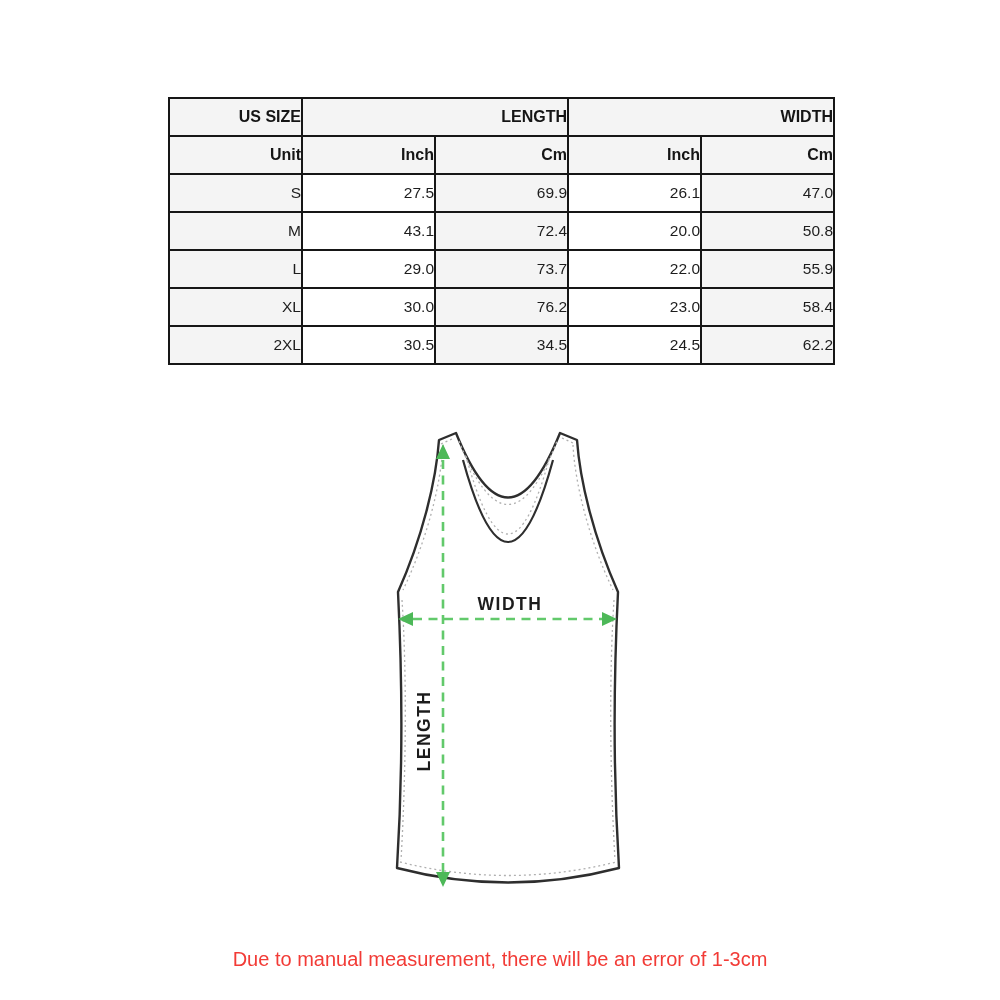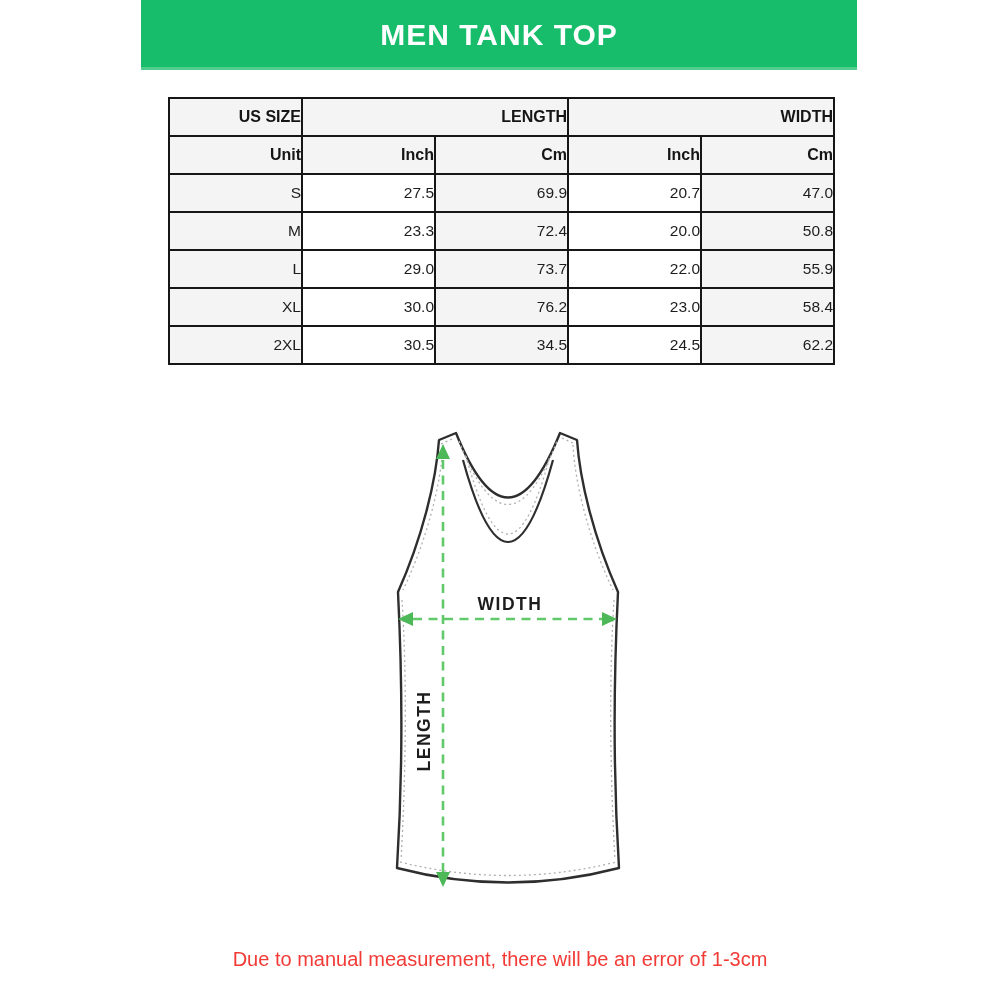--- a/index.html
+++ b/index.html
@@ -32,23 +32,20 @@
 
   
   .note{position:absolute;left:0;right:0;top:948px;text-align:center;
         color:#f23b36;font-size:20px;font-weight:normal;}
 </style>
 </head>
 <body>
 
 <div class="page">
 
-  <div class="banner">
-    <h1>MEN TANK TOP</h1>
-  </div>
 
   <div class="chart-wrap">
     <table class="size-chart">
       <colgroup>
         <col style="width:133px">
           <col style="width:133px">
           <col style="width:133px">
         <col style="width:133px">
           <col style="width:133px">
       </colgroup>
@@ -64,26 +61,26 @@
           <th class="g">Cm</th>
           <th class="w">Inch</th>
           <th class="g">Cm</th>
         </tr>
       </thead>
       <tbody>
         <tr>
           <td class="size-col g">S</td>
           <td class="w">27.5</td>
           <td class="g">69.9</td>
-          <td class="w">20.7</td>
+          <td class="w">26.1</td>
           <td class="g">47.0</td>
         </tr>
         <tr>
           <td class="size-col g">M</td>
-          <td class="w">23.3</td>
+          <td class="w">43.1</td>
           <td class="g">72.4</td>
           <td class="w">20.0</td>
           <td class="g">50.8</td>
         </tr>
         <tr>
           <td class="size-col g">L</td>
           <td class="w">29.0</td>
           <td class="g">73.7</td>
           <td class="w">22.0</td>
           <td class="g">55.9</td>

